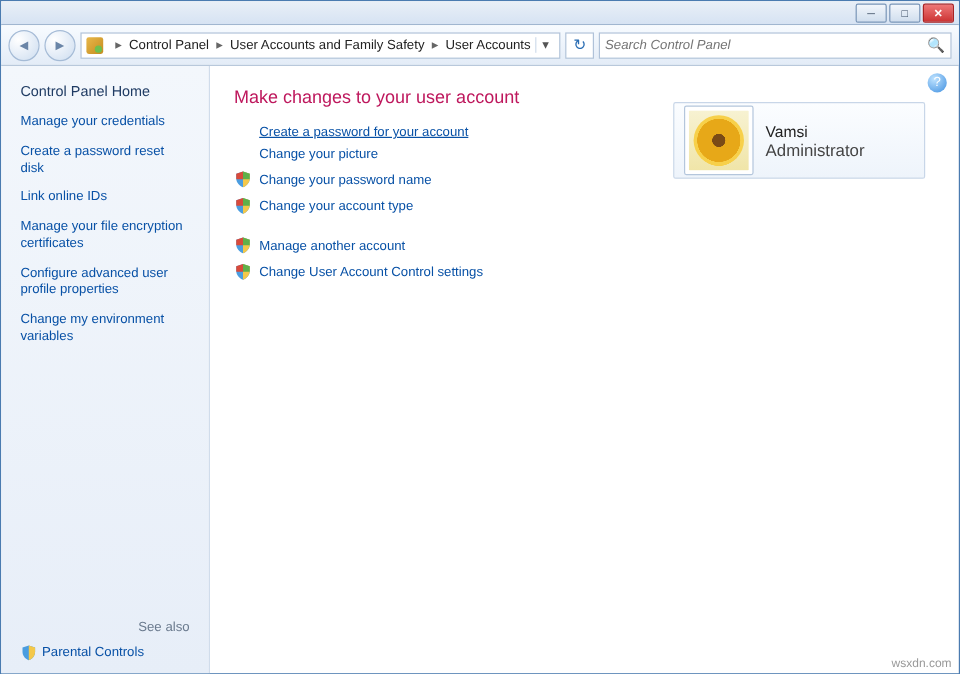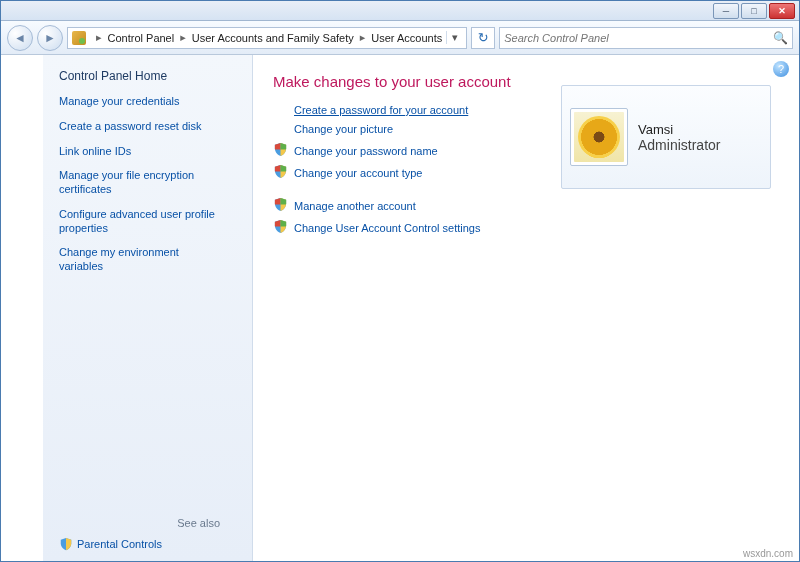--- a/index.html
+++ b/index.html
@@ -13,36 +13,36 @@
 .breadcrumb { flex: 0 0 auto; height: 22px; border: 1px solid #b0c2d9; background: #fff; display: flex; align-items: center; padding: 0 4px; font-size: 11px; color: #222; }
 .breadcrumb span.sep { color: #666; padding: 0 6px; }
 .bc-icon { width: 14px; height: 14px; margin-right: 4px; display: inline-block; background: linear-gradient(135deg,#e8b74a,#c48c1e); border-radius: 2px; position: relative; }
 .bc-icon::after { content:""; position:absolute; right:1px; bottom:1px; width:6px; height:6px; background:#6fbf4e; border-radius:50%; }
 .bcdrop { width: 16px; text-align: center; color: #555; border-left: 1px solid #d0dceb; margin-left: 4px; }
 .refresh { width: 24px; height: 22px; border: 1px solid #b0c2d9; background: #fff; display: flex; align-items: center; justify-content: center; color: #2a6db3; font-size: 13px; }
 .search { flex: 1; height: 22px; border: 1px solid #b0c2d9; background: #fff; display: flex; align-items: center; padding: 0 4px; }
 .search input { flex: 1; border: none; outline: none; font-size: 11px; color: #888; font-style: italic; }
 .search .sicon { color: #6a85a7; font-size: 12px; }
 .body { flex: 1; display: flex; position: relative; }
-.sidebar { width: 210px; background: linear-gradient(#f3f7fc,#e7eef8); border-right: 1px solid #d0dceb; padding: 14px 32px 10px 16px; display: flex; flex-direction: column; font-size: 11px; margin-left: 42px; }
+.sidebar { width: 174px; background: linear-gradient(#f3f7fc,#e7eef8); border-right: 1px solid #d0dceb; padding: 14px 16px 10px 16px; display: flex; flex-direction: column; font-size: 11px; }
 .sidebar .home { color: #1f3b63; font-weight: 400; font-size: 12px; margin-bottom: 12px; }
 .sidebar a.task { color: #0851a6; text-decoration: none; display: block; margin-bottom: 11px; line-height: 1.25; }
 .seealso-wrap { margin-top: auto; }
 .seealso { color: #6a7a8e; font-size: 11px; margin-bottom: 8px; text-align: right; }
 .parental { display: flex; align-items: center; gap: 4px; color: #0851a6; }
 .shield-sm { width: 14px; height: 14px; }
 .content { flex: 1; padding: 18px 20px 10px 20px; position: relative; }
 .heading { color: #be185d; font-size: 15px; font-weight: 400; margin-bottom: 14px; }
 .link-list { display: flex; flex-direction: column; gap: 7px; font-size: 11px; margin-bottom: 18px; }
-.link-item { display: flex; align-items: flex-end; gap: 6px; }
+.link-item { display: flex; align-items: center; gap: 6px; }
 .link-item a { color: #0851a6; text-decoration: none; }
 .link-item a.underline { text-decoration: underline; }
 .shield { width: 15px; height: 15px; flex: 0 0 15px; }
 .arrow { position: absolute; top: 32px; left: 418px; pointer-events: none; }
-.user-tile { position: absolute; top: 30px; right: 28px; width: 210px; height: 104px; border: 1px solid #c8d6e8; background: linear-gradient(#fbfdff,#eef4fb); border-radius: 2px; display: flex; align-items: center; padding: 8px; gap: 10px; }
+.user-tile { position: absolute; top: 30px; right: 28px; width: 210px; height: 64px; border: 1px solid #c8d6e8; background: linear-gradient(#fbfdff,#eef4fb); border-radius: 2px; display: flex; align-items: center; padding: 8px; gap: 10px; }
 .avatar-frame { width: 58px; height: 58px; border: 1px solid #b4c6dc; background: #fff; padding: 3px; border-radius: 2px; }
 .avatar { width: 100%; height: 100%; background: radial-gradient(circle at 50% 55%, #f7d04a 0%, #e7a818 45%, #f7d04a 50%, transparent 51%), linear-gradient(#f7f2d2,#f0e5a8); position: relative; border-radius: 1px; }
 .avatar::after { content:""; position:absolute; inset:4px; border-radius:50%; background: radial-gradient(circle at 50% 50%, #7a4a16 0 18%, #e7a818 19% 60%, #f7d04a 61% 100%); }
 .user-info .uname { font-size: 13px; color: #222; }
 .user-info .urole { font-size: 14px; color: #444; }
 .help { position: absolute; top: 6px; right: 10px; width: 16px; height: 16px; border-radius: 50%; background: radial-gradient(circle at 35% 30%, #bfe3ff, #3f8fe0); color: #fff; font-size: 11px; display: flex; align-items: center; justify-content: center; }
 .watermark { position: absolute; bottom: 2px; right: 6px; font-size: 10px; color: #999; }
 </style>
 </head>
 <body>

